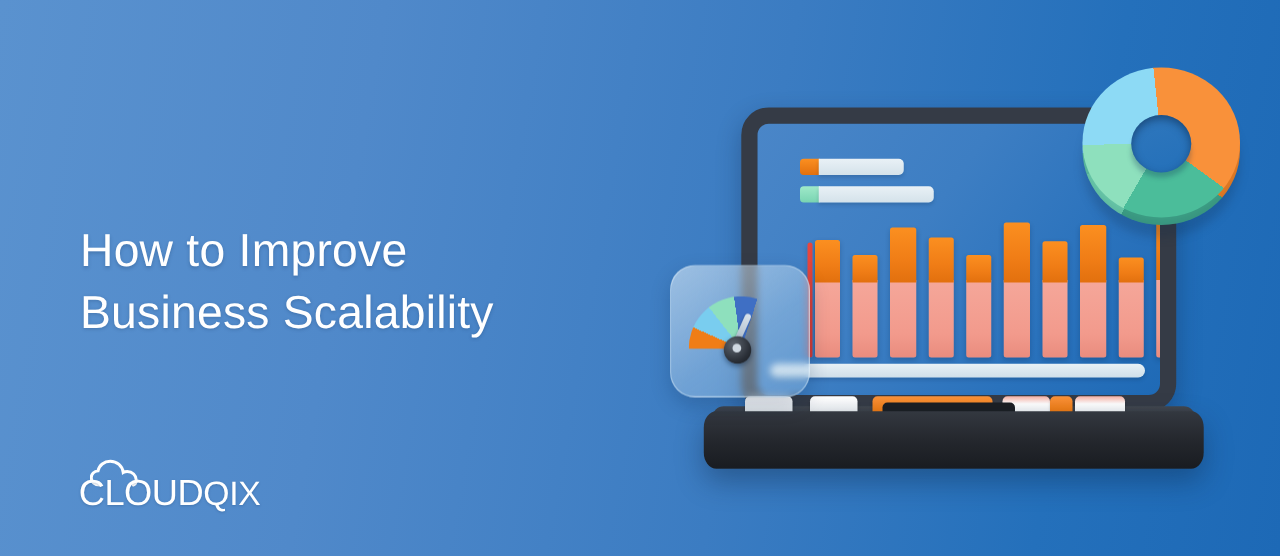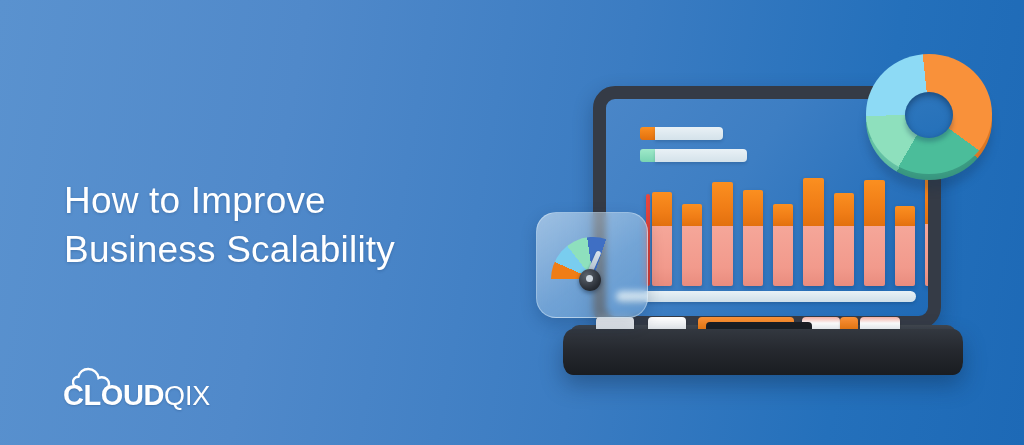--- a/index.html
+++ b/index.html
@@ -22,21 +22,21 @@
   }
 
   
   #logo { position:absolute; left:63px; top:367px; height:48px; }
   #logo-cloud { position:absolute; left:9px; top:0; width:44px; height:23px; }
   #logo-word {
     position:absolute; left:0; top:14px;
     font-size:29px; line-height:1; color:#ffffff; white-space:nowrap;
     text-shadow:0 1px 2px rgba(20,50,90,.25);
   }
-  #logo-cloudpart { font-weight:700; letter-spacing:-.4px; }
+  #logo-cloudpart { font-weight:400; letter-spacing:-.4px; }
   #logo-qixpart { font-weight:400; letter-spacing:-.2px; font-size:27px; }
 
   
   #illustration { position:absolute; left:530px; top:44px; width:494px; height:401px; }
 
   
   .lap-base {
     position:absolute; left:33px; top:285px; width:400px; height:46px;
     background:linear-gradient(180deg,#333840 0%,#25282e 48%,#191c21 100%);
     border-radius:10px/13px;

